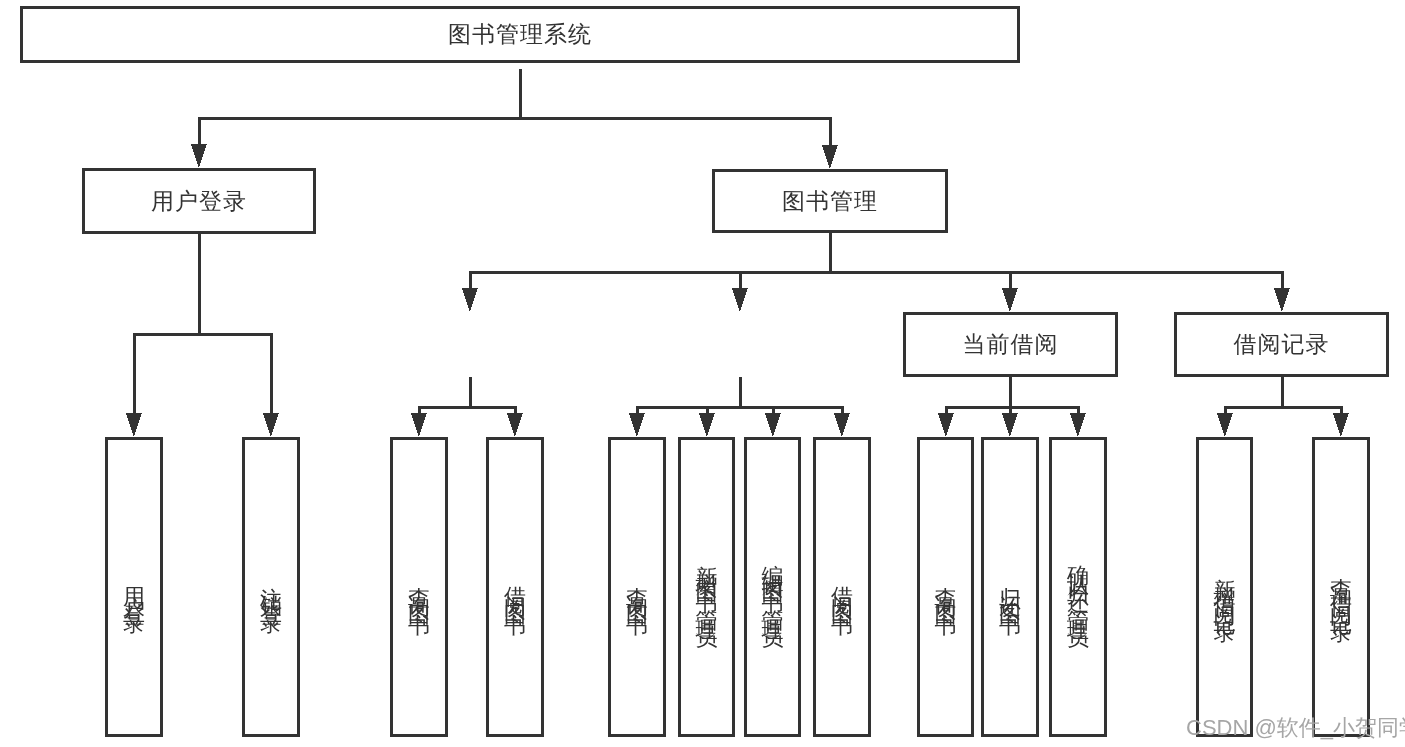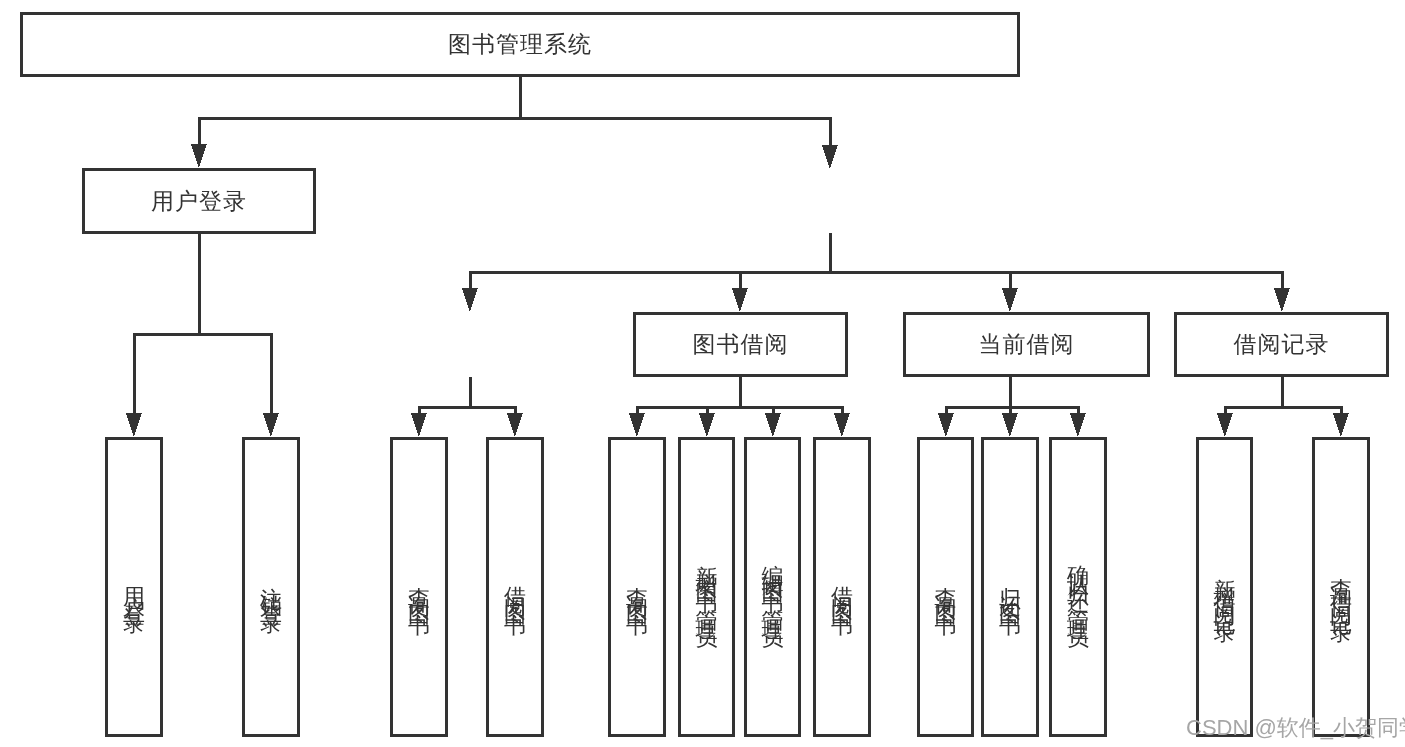--- a/index.html
+++ b/index.html
@@ -104,32 +104,32 @@
     <polygon points="1070,413 1086,413 1078,437" stroke="none"></polygon>
 
     <line x1="1282" y1="377" x2="1282" y2="407"></line>
     <line x1="1223.5" y1="407" x2="1342.5" y2="407"></line>
     <line x1="1225" y1="407" x2="1225" y2="416"></line>
     <polygon points="1217,413 1233,413 1225,437" stroke="none"></polygon>
     <line x1="1341" y1="407" x2="1341" y2="416"></line>
     <polygon points="1333,413 1349,413 1341,437" stroke="none"></polygon>
   </svg>
 
-  <div class="box hbox" style="left:20px;top:12px;width:1000px;height:65px">
+  <div class="box hbox" style="left:20px;top:6px;width:1000px;height:57px">
     <span>图书管理系统</span>
   </div>
 
   <div class="box hbox" style="left:82px;top:168px;width:234px;height:66px">
     <span>用户登录</span>
   </div>
+  <div class="box hbox" style="left:712px;top:169px;width:236px;height:64px">
+    <span>图书管理</span>
+  </div>
 
-  <div class="box hbox" style="left:633px;top:312px;width:215px;height:65px">
-    <span>图书借阅</span>
-  </div>
-  <div class="box hbox" style="left:903px;top:312px;width:247px;height:65px">
+  <div class="box hbox" style="left:903px;top:312px;width:215px;height:65px">
     <span>当前借阅</span>
   </div>
   <div class="box hbox" style="left:1174px;top:312px;width:215px;height:65px">
     <span>借阅记录</span>
   </div>
 
   <div class="box leaf" style="left:105px;width:58px">
     <span>用户登录</span>
   </div>
   <div class="box leaf" style="left:242px;width:58px">

